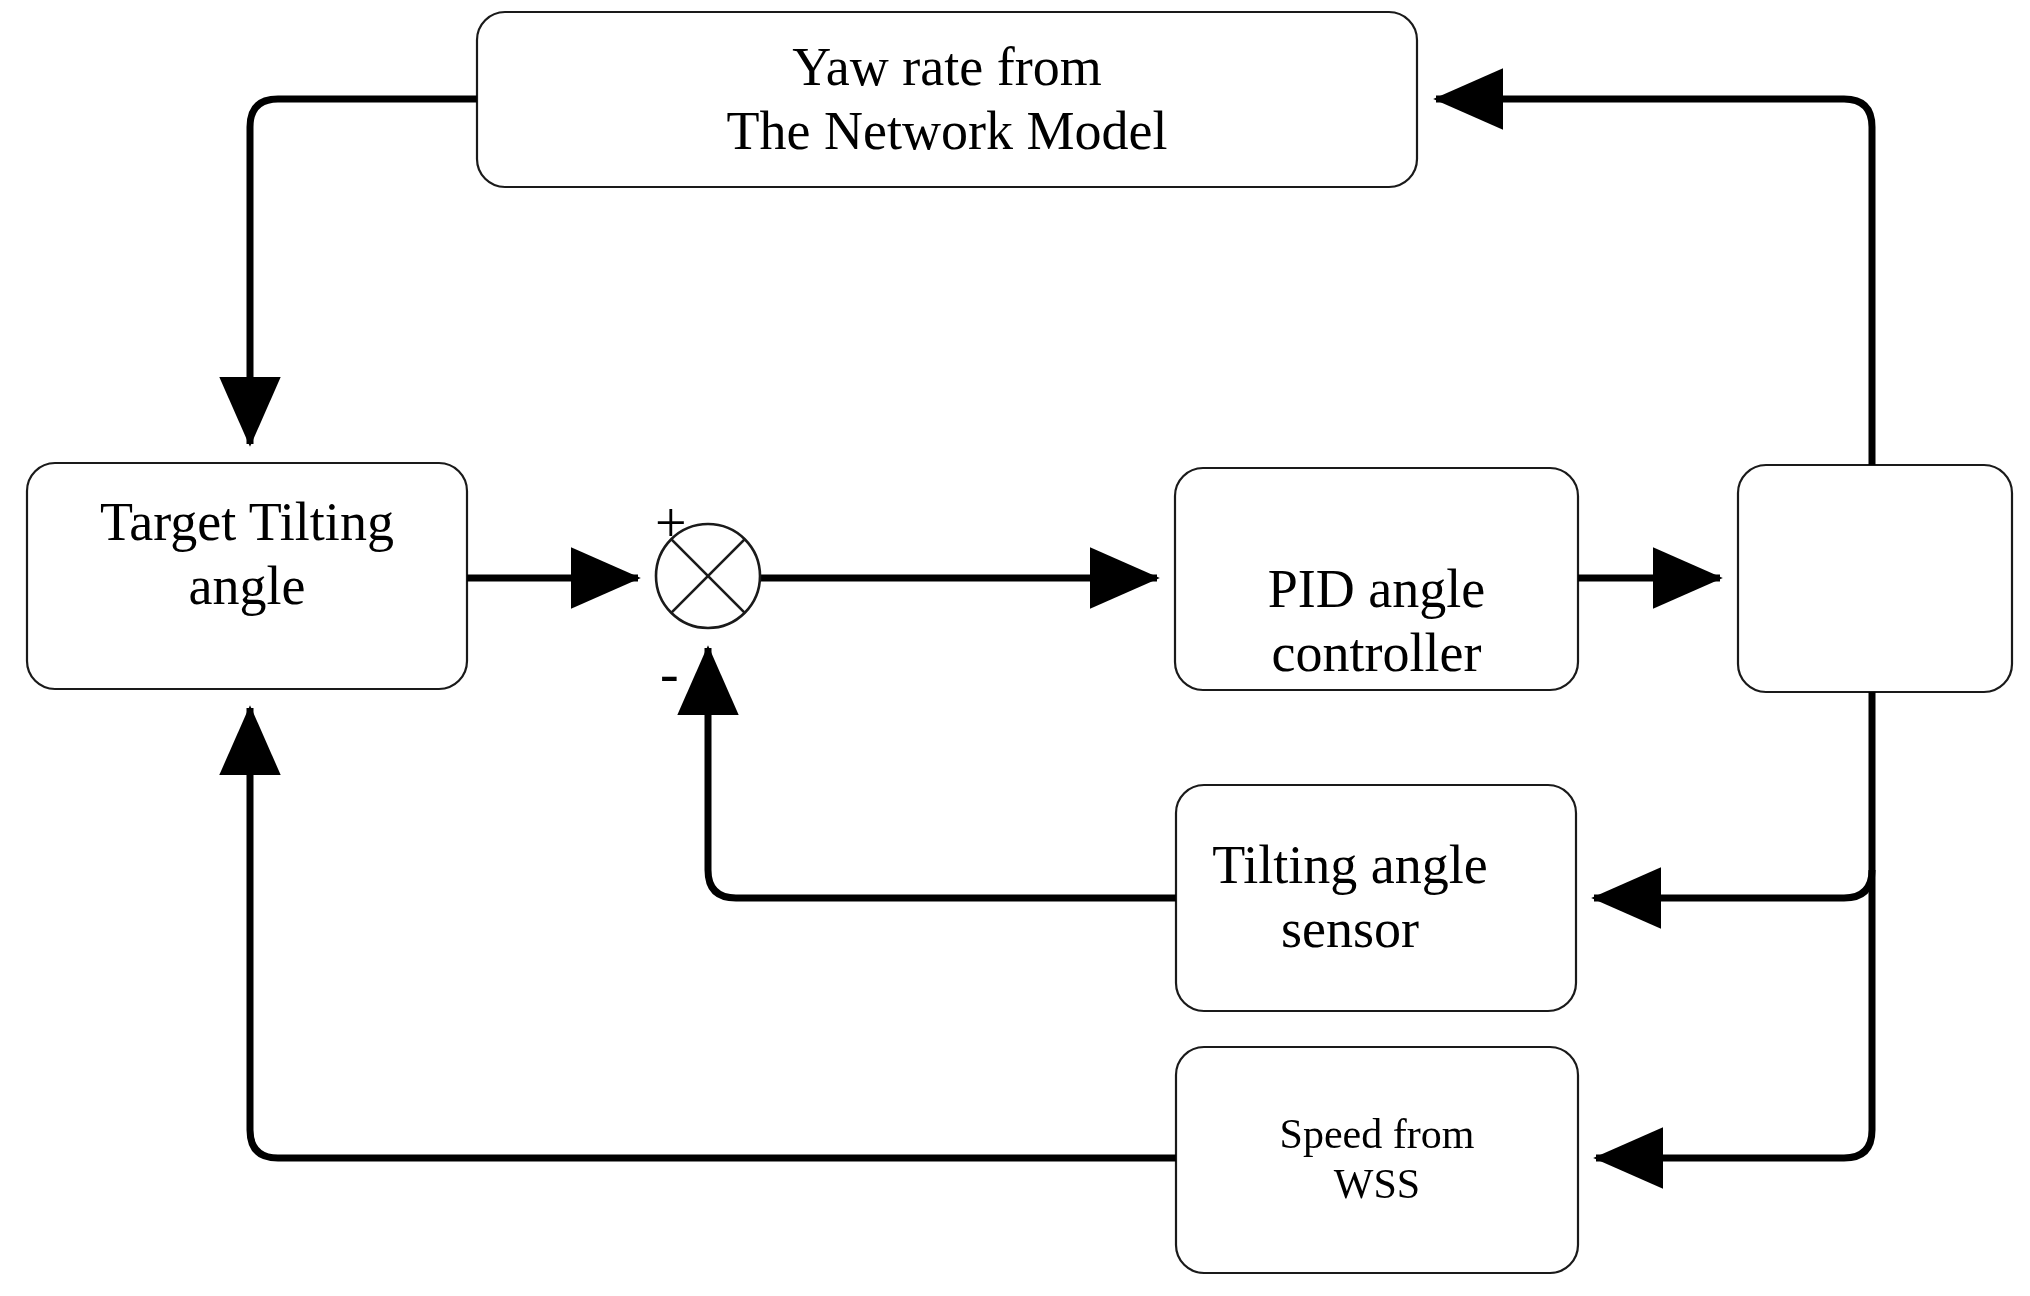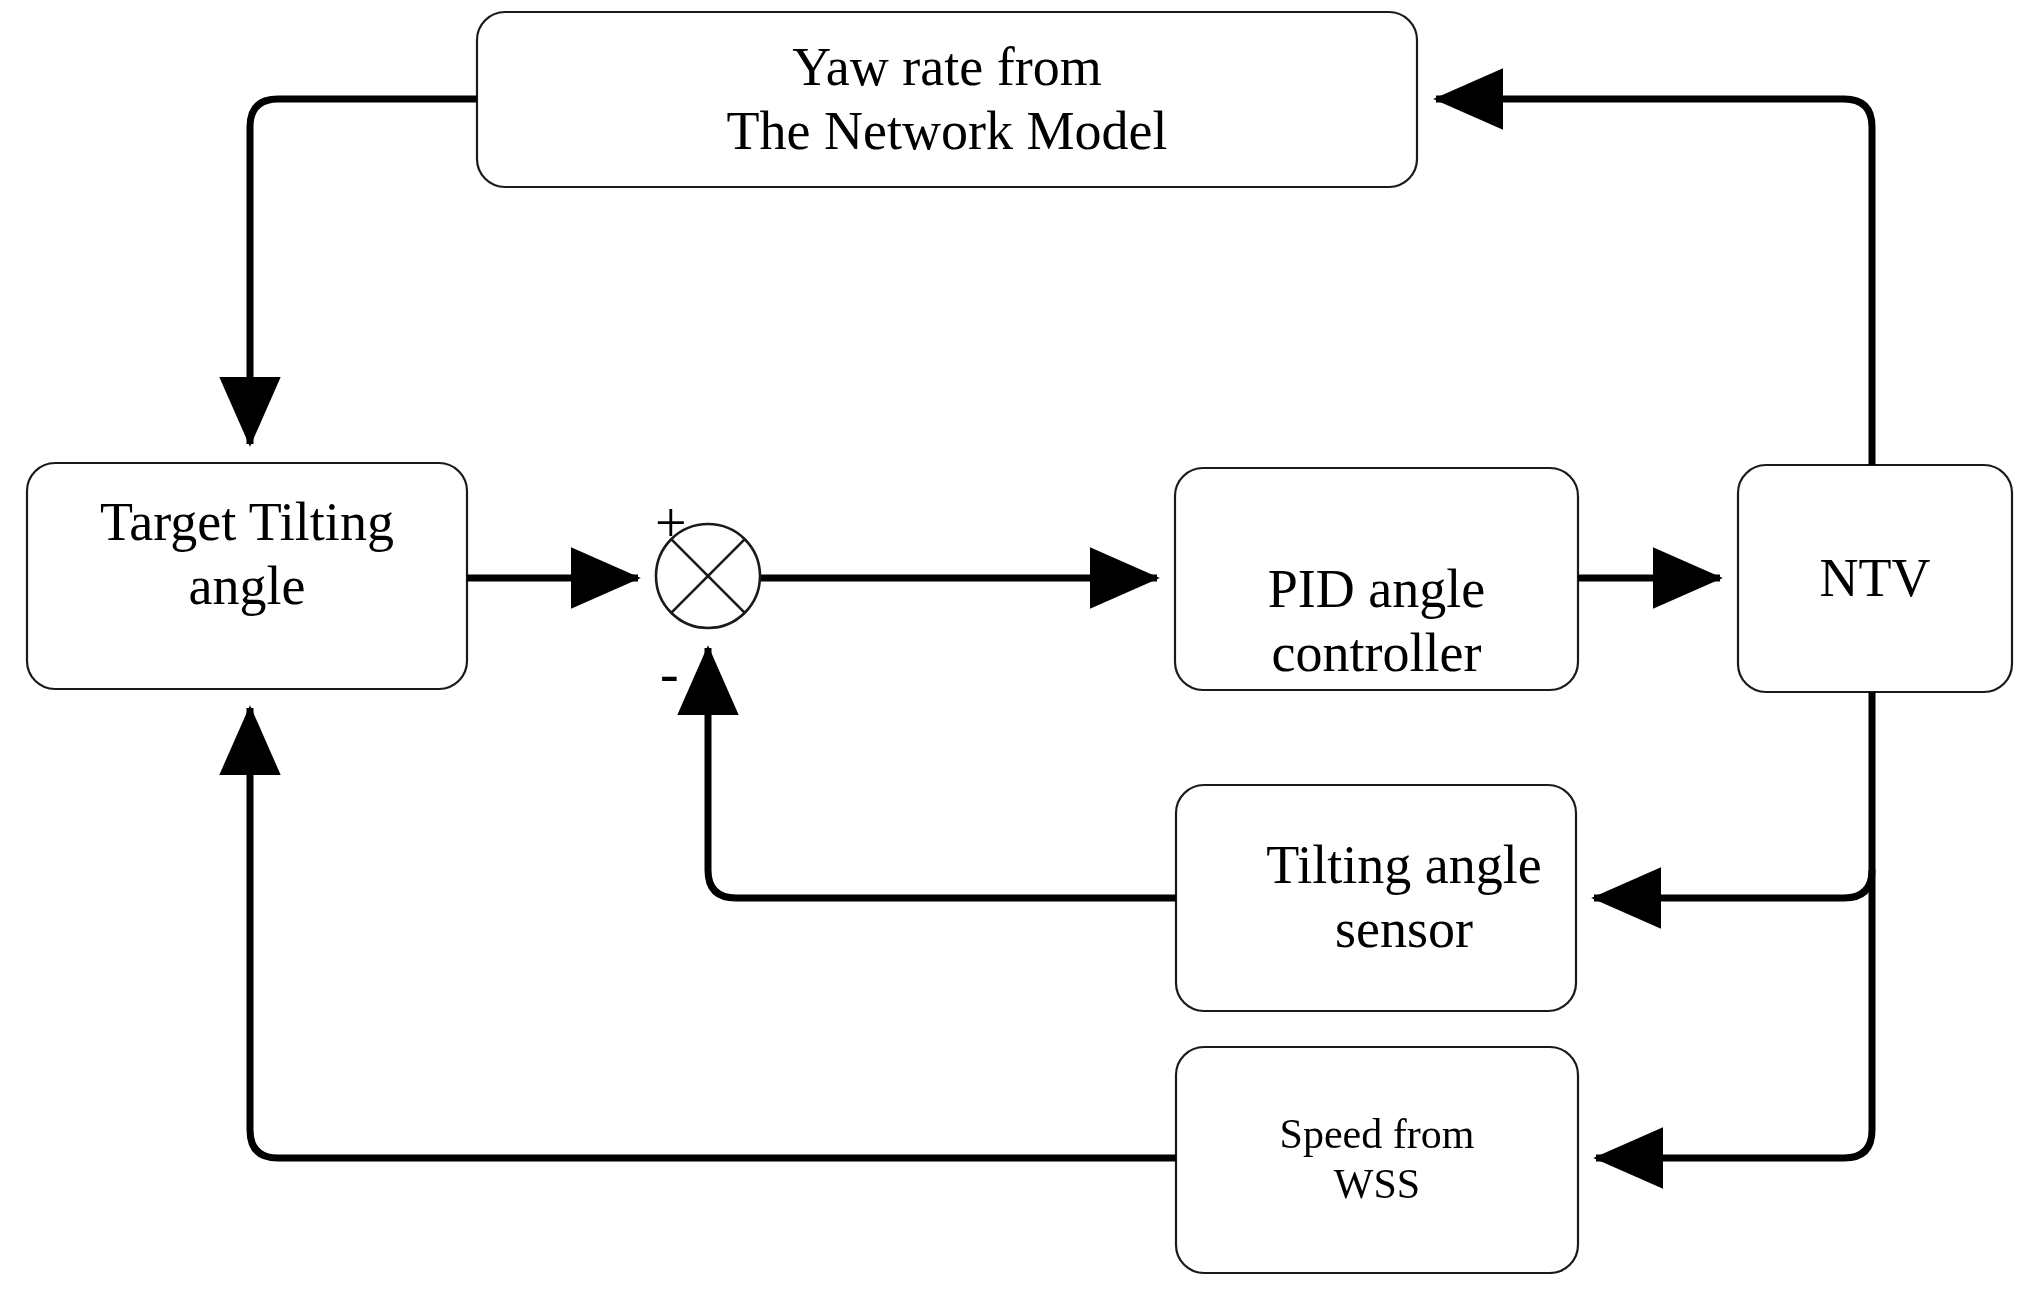--- a/index.html
+++ b/index.html
@@ -96,23 +96,22 @@
 
   <div class="blk-label" style="left:477px; top:12px; width:940px; height:175px; font-size:54px;">Yaw rate from
 The Network Model</div>
 
   <div class="blk-label" style="left:27px; top:442px; width:440px; height:226px; font-size:54px;font-family:Liberation Serif, serif;">Target Tilting
 angle</div>
 
   <div class="blk-label" style="left:1175px; top:468px; width:403px; height:222px; font-size:54px;margin-top:43px;">PID angle
 controller</div>
 
-  <div class="blk-label" style="left:1738px; top:465px; width:274px; height:227px; font-size:54px;">NTV</div>
 
-  <div class="blk-label" style="left:1176px; top:785px; width:400px; height:226px; font-size:54px;padding-left:28px;">Tilting angle
+  <div class="blk-label" style="left:1122px; top:785px; width:400px; height:226px; font-size:54px;padding-left:28px;">Tilting angle
 sensor</div>
 
   <div class="blk-label" style="left:1176px; top:1047px; width:402px; height:226px; font-size:42px;">Speed from
 WSS</div>
 
   <div class="sign-label" style="left:655px; top:495px; font-size:56px;">+</div>
 
   <div class="sign-label" style="left:660px; top:645px; font-size:56px;">-</div>
 
 </div>

